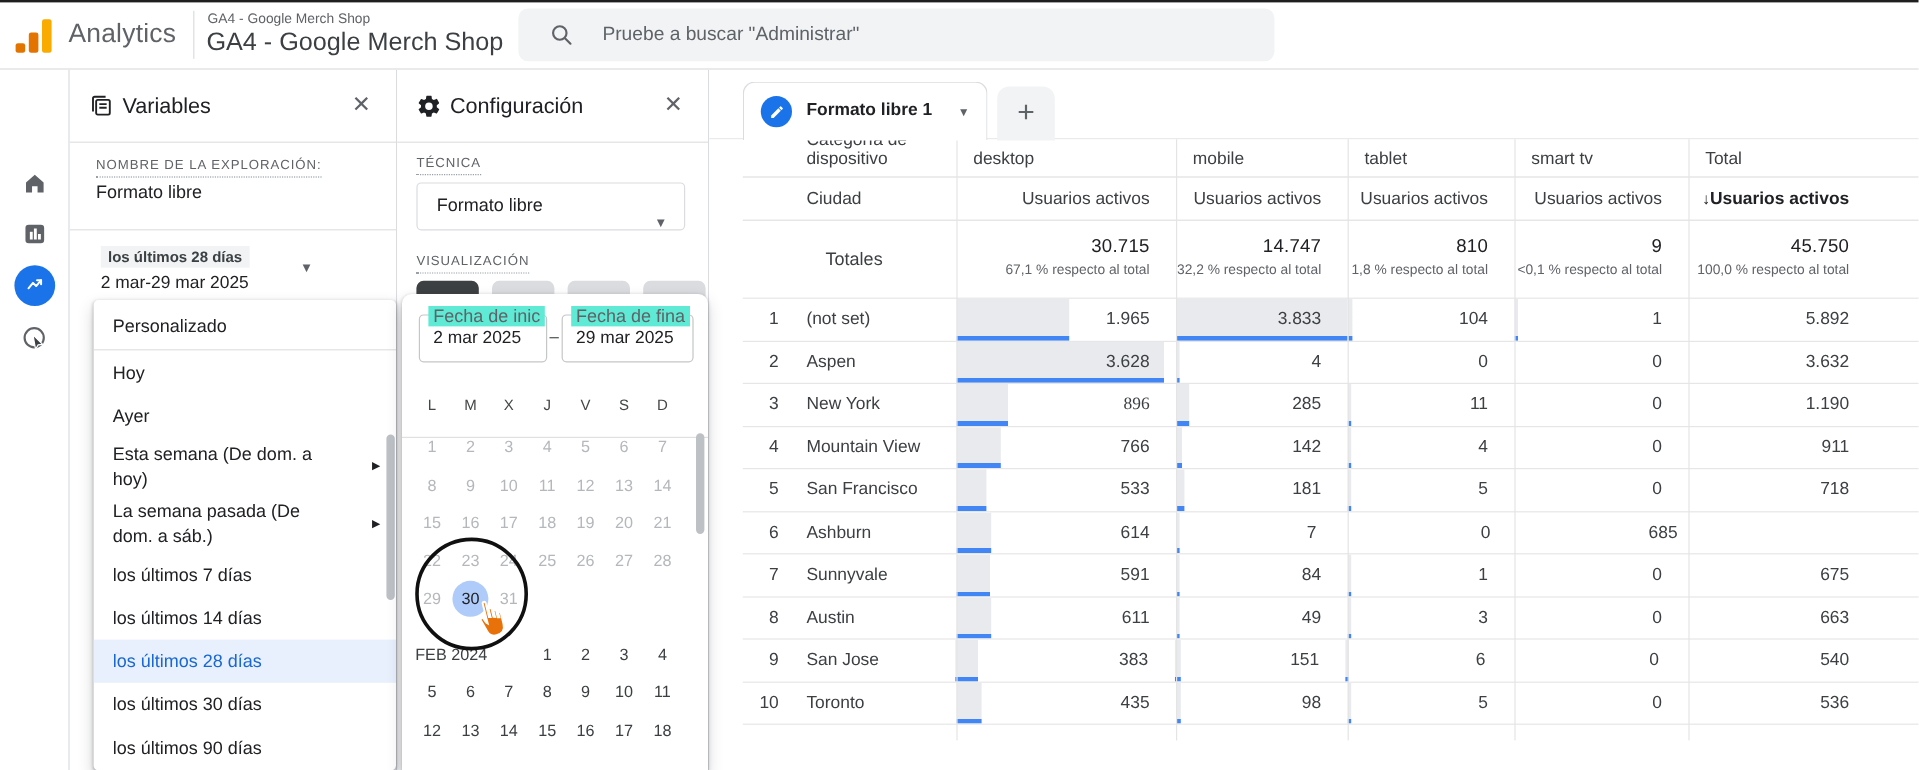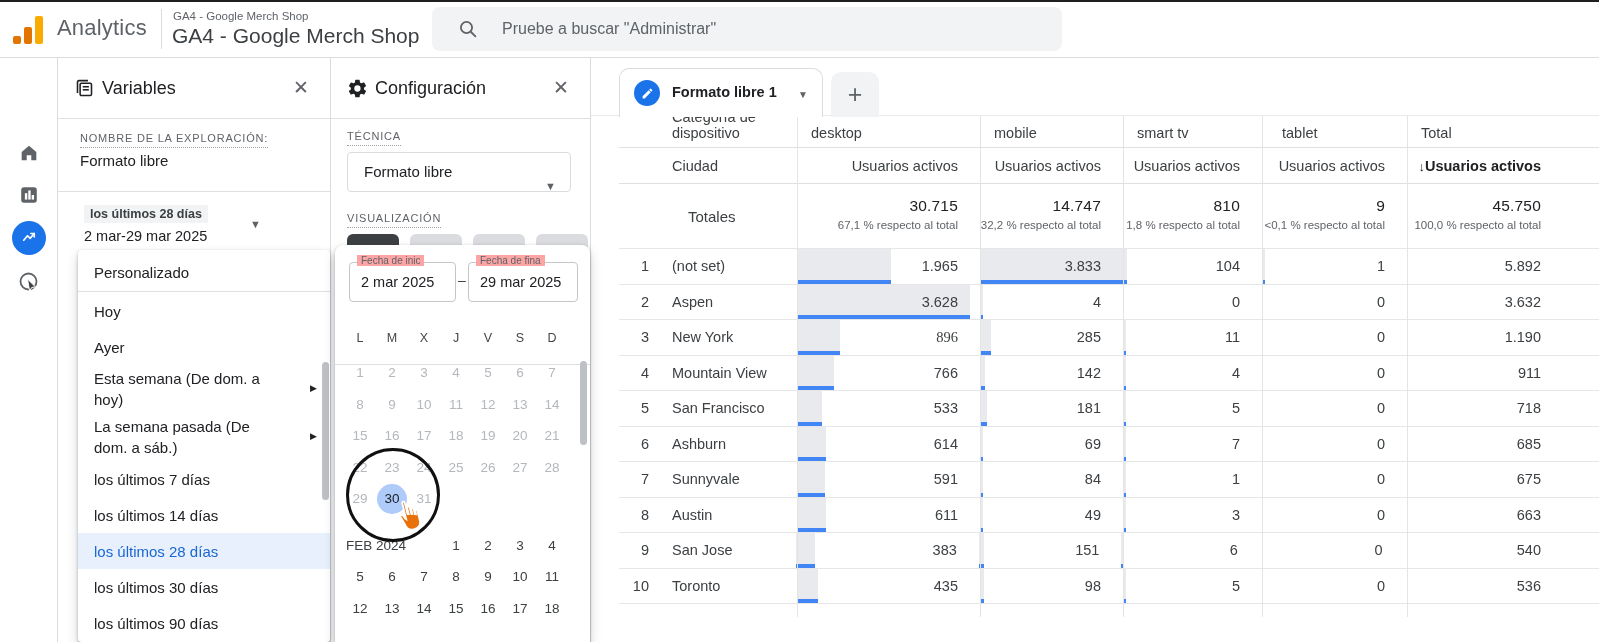--- a/index.html
+++ b/index.html
@@ -61,21 +61,21 @@
   .dd-item span.lbl { width:192px; }
   .dd-item .sub { position:absolute; right:13px; top:50%; margin-top:-6px; font-size:9px; color:#202124;}
   .dd-item.sel { background:#e8f0fe; color:#1967d2;}
   .dd-div { height:1px; background:#e0e0e0; margin:1px 0;}
   .dd-scroll { position:absolute; right:1px; top:112px; width:7px; height:138px; background:#bdc1c6; border-radius:4px;}
 
   
   #dp { position:absolute; left:335px; top:245px; width:255px; height:397px; background:#fff; z-index:30;
         border-radius:8px 8px 0 0; box-shadow:0 1px 3px rgba(60,64,67,.35), 0 6px 12px rgba(60,64,67,.22);}
   .dp-input { position:absolute; top:17px; height:40px; border:1px solid #c4c7c5; border-radius:4px; }
-  .dp-input .flabel { position:absolute; top:-8px; left:7px; background:#fca5a5; padding:0 4px; font-size:10px; color:#5f6368; white-space:nowrap;}
+  .dp-input .flabel { position:absolute; top:-8px; left:7px; background:#5eead4; padding:0 4px; font-size:15px; color:#5f6368; white-space:nowrap;}
   .dp-input .val { display:block; margin-left:11px; line-height:38px; font-size:14.5px; color:#202124;}
   #dp-start { left:14px; width:107px;}
   #dp-end { left:133px; width:110px;}
   .dp-dash { position:absolute; left:123px; top:27px; color:#444746; font-size:14px;}
   .dp-week { position:absolute; left:9px; top:86px; display:flex;}
   .dp-week span { width:32px; text-align:center; font-size:12.5px; color:#444746;}
   .dp-div { position:absolute; left:0; right:0; top:119px; height:1px; background:#e0e0e0;}
   .cal { position:absolute; left:9px; top:112px; width:232px;}
   .cal-row { display:flex; height:31.5px; align-items:center;}
   .cal-row.febgap { margin-top:15px;}
@@ -382,22 +382,22 @@
       </div>
       <div class="tab-plus">+</div>
     </div>
     <div id="tbl">
         <div class="trow rowA">
           <div class="tcell" style="width: 178px; overflow: visible;">
             <div class="corner">Categoría de dispositivo</div>
           </div>
           <div class="tcell dev" style="width: 183px;">desktop</div>
           <div class="tcell dev" style="width: 143px;">mobile</div>
+          <div class="tcell dev" style="width: 139px;">tablet</div>
           <div class="tcell dev" style="width: 145px;">smart tv</div>
-          <div class="tcell dev" style="width: 139px;">tablet</div>
           <div class="tcell dev" style="width: 192px;">Total</div>
         </div>
         <div class="trow rowB">
           <div class="tcell dim" style="width: 178px;">Ciudad</div>
           <div class="tcell met" style="width: 183px;">Usuarios activos</div>
           <div class="tcell met" style="width: 143px;">Usuarios activos</div>
           <div class="tcell met" style="width: 139px;">Usuarios activos</div>
           <div class="tcell met" style="width: 145px;">Usuarios activos</div>
           <div class="tcell met tot" style="width: 192px;"><span class="sarr">↓</span>Usuarios activos</div>
         </div>
@@ -478,21 +478,20 @@
           <div class="tcell num" style="width: 139px;"><div class="bar" style="width: 2.5px;"></div><span style="position: relative; z-index: 1;">5</span></div>
           <div class="tcell num" style="width: 145px;"><span style="position: relative; z-index: 1;">0</span></div>
           <div class="tcell num tot" style="width: 192px;"><span style="position: relative; z-index: 1;">718</span></div>
         </div>
         <div class="trow rowD">
           <div class="tcell" style="width: 178px; display: flex;">
             <div class="rank">6</div>
             <div class="city">Ashburn</div>
           </div>
           <div class="tcell num" style="width: 183px;"><div class="bar" style="width: 16.0188%;"></div><span style="position: relative; z-index: 1;">614</span></div>
-          <div class="tcell num" style="width: 143px;"><div class="bar" style="width: 1.80016%;"></div><span style="position: relative; z-index: 1;">69</span></div>
           <div class="tcell num" style="width: 139px;"><div class="bar" style="width: 2.5px;"></div><span style="position: relative; z-index: 1;">7</span></div>
           <div class="tcell num" style="width: 145px;"><span style="position: relative; z-index: 1;">0</span></div>
           <div class="tcell num tot" style="width: 192px;"><span style="position: relative; z-index: 1;">685</span></div>
         </div>
         <div class="trow rowD">
           <div class="tcell" style="width: 178px; display: flex;">
             <div class="rank">7</div>
             <div class="city">Sunnyvale</div>
           </div>
           <div class="tcell num" style="width: 183px;"><div class="bar" style="width: 15.4187%;"></div><span style="position: relative; z-index: 1;">591</span></div>

